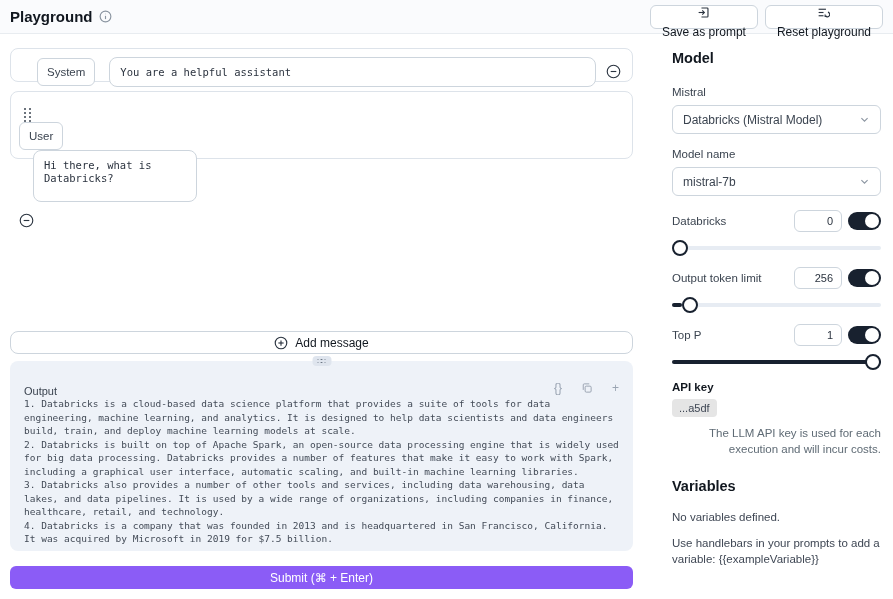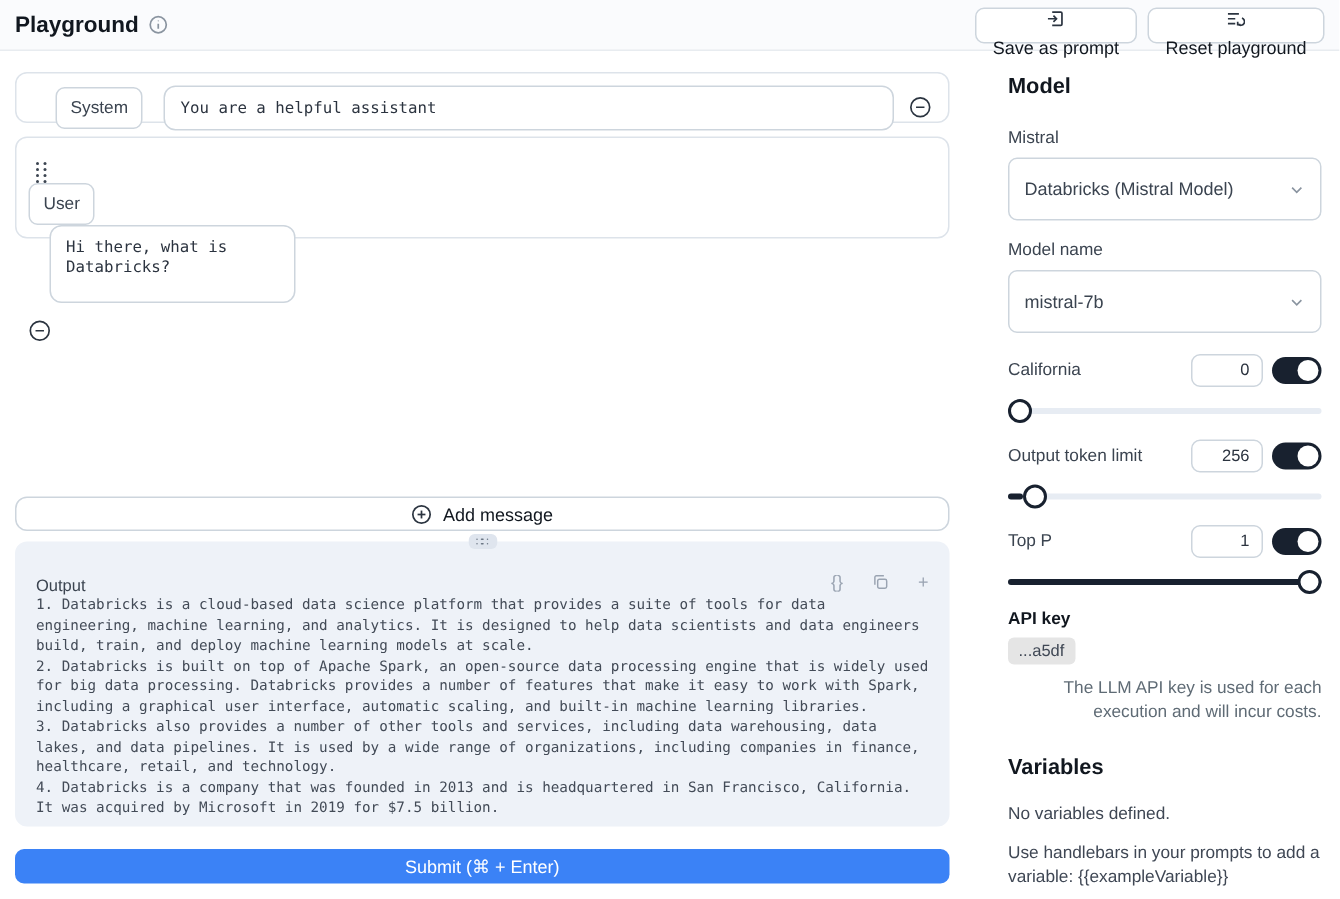--- a/index.html
+++ b/index.html
@@ -136,32 +136,32 @@
     font-size: 9.5px;
     line-height: 13.5px;
     color: #434b57;
     white-space: pre-wrap;
     word-break: break-word;
   }
 
   
   .submit-btn {
     height: 23px; width: 100%;
-    background: #3b82f6;
+    background: #8b5cf6;
     border: none; border-radius: 6px;
     color: #ffffff; font-size: 12px; font-weight: 500;
     cursor: pointer;
     font-family: "Liberation Sans", sans-serif;
   }
 
   
   .side-heading { font-size: 14.5px; font-weight: 700; color: #11171f; margin: 2px 0 20px; }
   .field-label { font-size: 11.5px; font-weight: 500; color: #3b4450; margin-bottom: 7px; }
   .select-box {
-    height: 42px;
+    height: 29px;
     border: 1px solid #cdd5dd; border-radius: 6px;
     background: #fff;
     display: flex; align-items: center;
     padding: 0 10px;
     font-size: 12px; color: #3b4450;
     cursor: pointer;
     margin-bottom: 14px;
   }
   .select-box .chev { margin-left: auto; color: #8a94a0; display: inline-flex; }
 
@@ -360,21 +360,21 @@
       <span>mistral-7b</span>
       <span class="chev">
         <svg width="11" height="11" viewBox="0 0 16 16" fill="none" stroke="currentColor" stroke-width="1.6">
             <path d="M3.5 6 8 10.5 12.5 6"></path>
           </svg>
       </span>
     </div>
 
     
     <div class="param-row">
-      <span class="param-label">California</span>
+      <span class="param-label">Databricks</span>
       <input class="param-input" value="0" style="">
       <div class="toggle">
           <div class="knob"></div>
         </div>
     </div>
     <div class="slider">
       <div class="slider-track"></div>
       <div class="slider-fill" style="width: 0%;"></div>
       <div class="slider-handle" style="left: calc(0% + 0px);"></div>
     </div>

